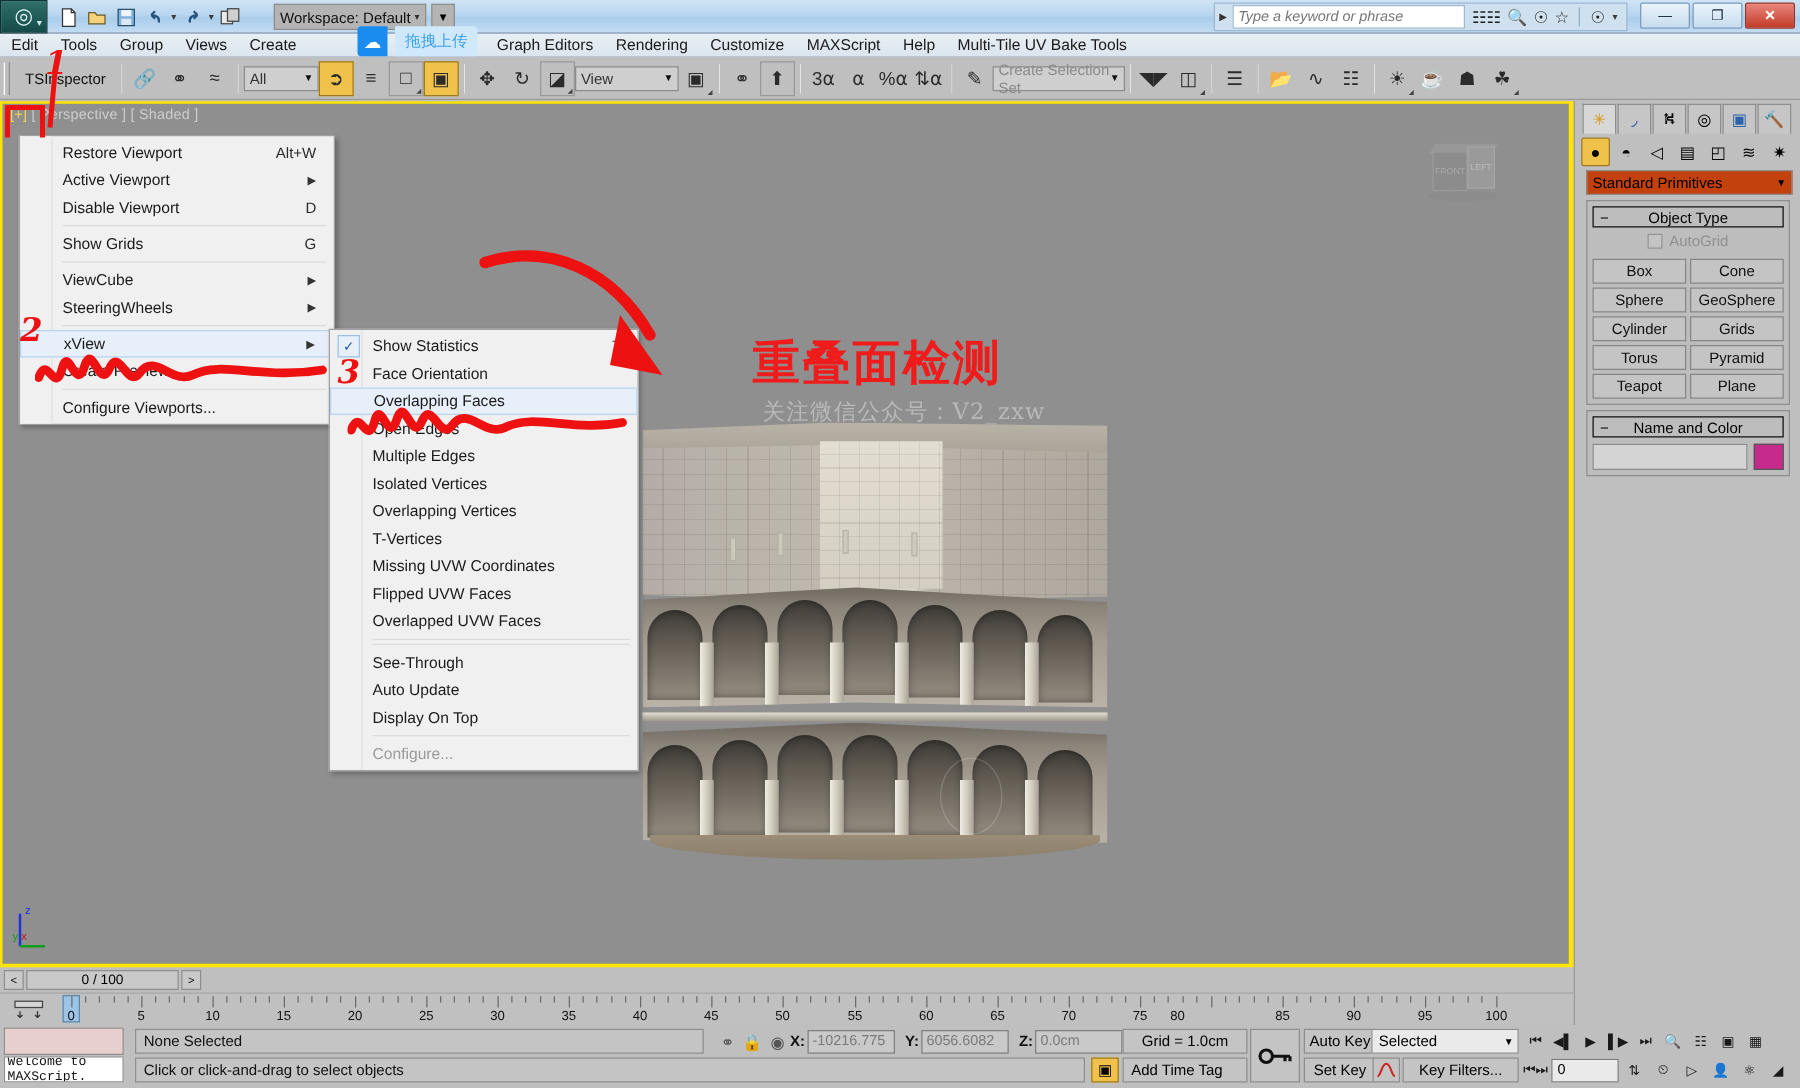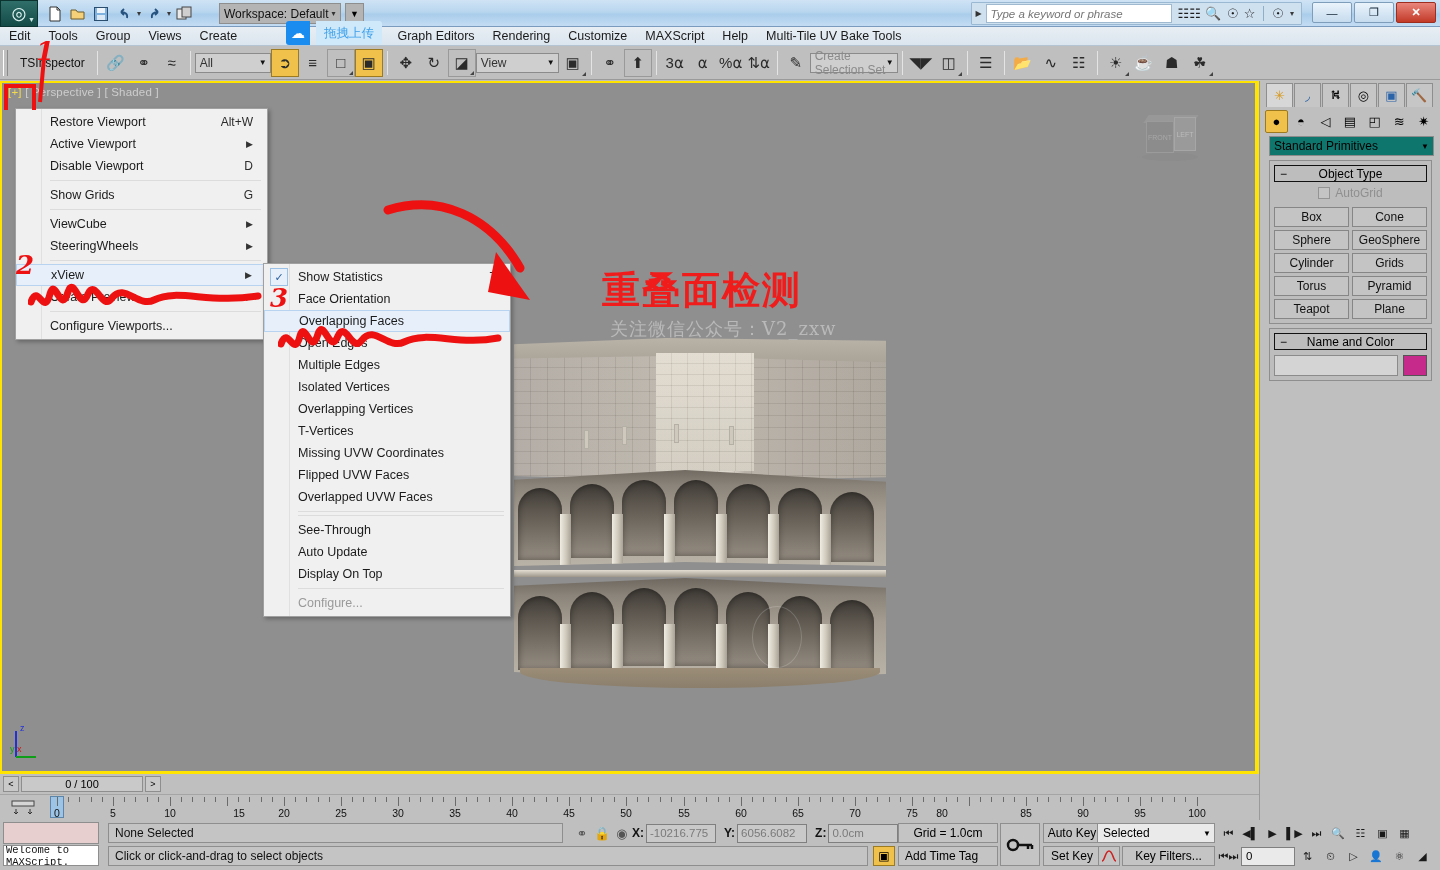--- a/index.html
+++ b/index.html
@@ -266,21 +266,21 @@
   
   .cmdpanel { position: absolute; left: 1259px; top: 81px; width: 181px; height: 739px; background: #bfbfbf;
               border-left: 1px solid #9a9a9a; }
   .cp-tabs { display: flex; height: 26px; padding: 2px 4px 0 6px; gap: 1px; }
   .cp-tab { width: 27px; height: 24px; background: #c6c6c6; border: 1px solid #8e8e8e; border-bottom: none;
             display: flex; align-items: center; justify-content: center; font-size: 13px; }
   .cp-tab.on { background: #d7d7d7; }
   .cp-cats { display: flex; height: 28px; align-items: center; padding: 0 5px; gap: 2px; }
   .cp-cat { width: 23px; height: 23px; display: flex; align-items: center; justify-content: center; font-size: 13px; }
   .cp-cat.on { background: #f0c14b; border: 1px solid #9c7a1f; border-radius: 2px; }
-  .cp-combo { margin: 1px 6px 4px 9px; height: 20px; background: #0f766e; border: 1px solid #8b8b8b;
+  .cp-combo { margin: 1px 6px 4px 9px; height: 20px; background: #c2410c; border: 1px solid #8b8b8b;
               display: flex; align-items: center; justify-content: space-between; padding: 0 4px; font-size: 12px; }
   .rollout { margin: 0 8px 4px 9px; border: 1px solid #8e8e8e; background: #bdbdbd; padding: 4px; }
   .roll-head { height: 17px; background: #bdbdbd; border: 1px solid #111; display: flex; align-items: center;
                justify-content: center; font-size: 12px; position: relative; }
   .roll-head .mn { position: absolute; left: 5px; font-size: 12px; }
   .objgrid { display: grid; grid-template-columns: 1fr 1fr; gap: 3px; margin-top: 5px; }
   .objbtn { height: 20px; background: #c4c4c4; border: 1px solid #868686; font-size: 12px;
             display: flex; align-items: center; justify-content: center; color: #111; }
   .autogrid { display: flex; align-items: center; justify-content: center; gap: 5px; height: 18px;
               font-size: 12px; color: #8f8f8f; margin-top: 2px; }
@@ -397,21 +397,21 @@
   <div class="cloudtxt">拖拽上传</div>
 
   <div class="maintb">
     <div class="grip"></div>
     <div class="tslabel">TSInspector</div>
     <div class="tbsep"></div>
     <div class="tbtn">🔗</div>
     <div class="tbtn">⚭</div>
     <div class="tbtn">≈</div>
     <div class="tbsep"></div>
-    <div class="combo" style="width:76px">
+    <div class="combo" style="width:60px">
       <span class="cv">All</span>
       <span class="ca">▼</span>
     </div>
     <div class="tbtn on">➲</div>
     <div class="tbtn">≡</div>
     <div class="tbtn framed">□<span class="corner"></span></div>
     <div class="tbtn on">▣</div>
     <div class="tbsep"></div>
     <div class="tbtn">✥</div>
     <div class="tbtn">↻</div>
@@ -424,21 +424,21 @@
     <div class="tbsep"></div>
     <div class="tbtn">⚭</div>
     <div class="tbtn framed">⬆</div>
     <div class="tbsep"></div>
     <div class="tbtn">3⍺</div>
     <div class="tbtn">⍺</div>
     <div class="tbtn">%⍺</div>
     <div class="tbtn">⇅⍺</div>
     <div class="tbsep"></div>
     <div class="tbtn">✎</div>
-    <div class="combo" style="width:88px">
+    <div class="combo" style="width:106px">
       <span class="cv" style="color:#8a8a8a">Create Selection Set</span>
       <span class="ca">▼</span>
     </div>
     <div class="tbsep"></div>
     <div class="tbtn">◥◤</div>
     <div class="tbtn">◫<span class="corner"></span></div>
     <div class="tbsep"></div>
     <div class="tbtn">☰</div>
     <div class="tbsep"></div>
     <div class="tbtn">📂</div>
@@ -675,21 +675,21 @@
         <div class="rtick" style="left: 135.4px; height: 5px;"></div>
         <div class="rtick" style="left: 146.6px; height: 5px;"></div>
         <div class="rtick" style="left: 157.8px; height: 5px;"></div>
         <div class="rtick" style="left: 170px; height: 9px;"></div>
         <div class="rlab" style="left: 170px;">10</div>
         <div class="rtick" style="left: 181.2px; height: 5px;"></div>
         <div class="rtick" style="left: 192.4px; height: 5px;"></div>
         <div class="rtick" style="left: 203.6px; height: 5px;"></div>
         <div class="rtick" style="left: 214.8px; height: 5px;"></div>
         <div class="rtick" style="left: 227px; height: 9px;"></div>
-        <div class="rlab" style="left: 227px; margin-left: 12px;">15</div>
+        <div class="rlab" style="left: 227px;">15</div>
         <div class="rtick" style="left: 238.2px; height: 5px;"></div>
         <div class="rtick" style="left: 249.4px; height: 5px;"></div>
         <div class="rtick" style="left: 260.6px; height: 5px;"></div>
         <div class="rtick" style="left: 271.8px; height: 5px;"></div>
         <div class="rtick" style="left: 284px; height: 9px;"></div>
         <div class="rlab" style="left: 284px;">20</div>
         <div class="rtick" style="left: 295.2px; height: 5px;"></div>
         <div class="rtick" style="left: 306.4px; height: 5px;"></div>
         <div class="rtick" style="left: 317.6px; height: 5px;"></div>
         <div class="rtick" style="left: 328.8px; height: 5px;"></div>

